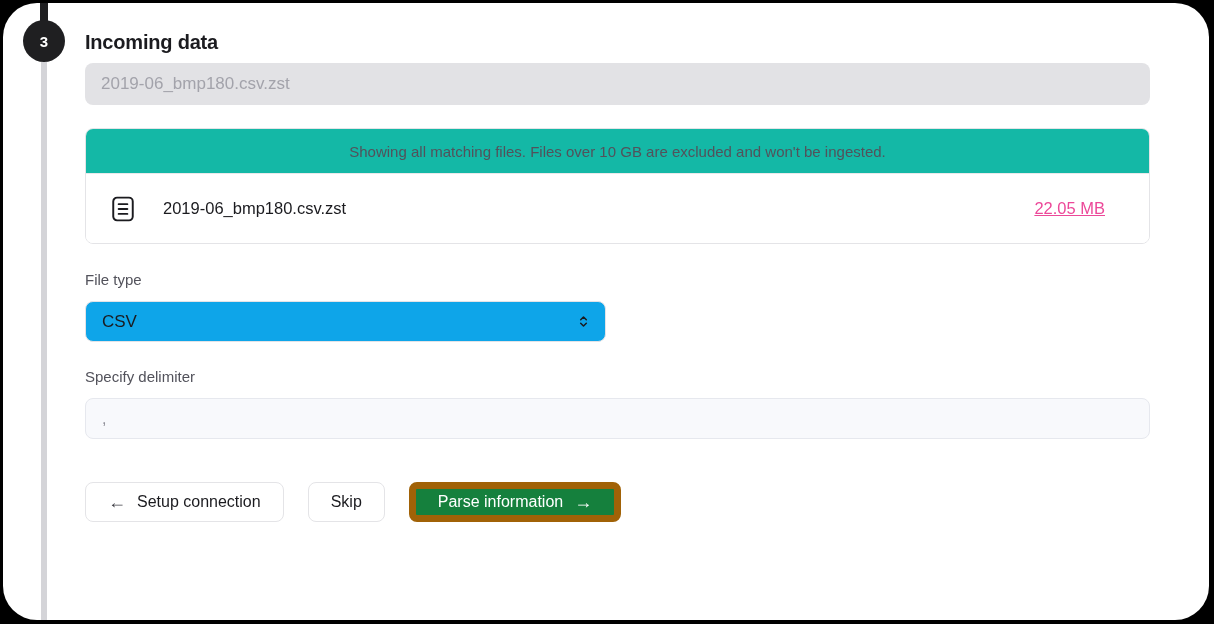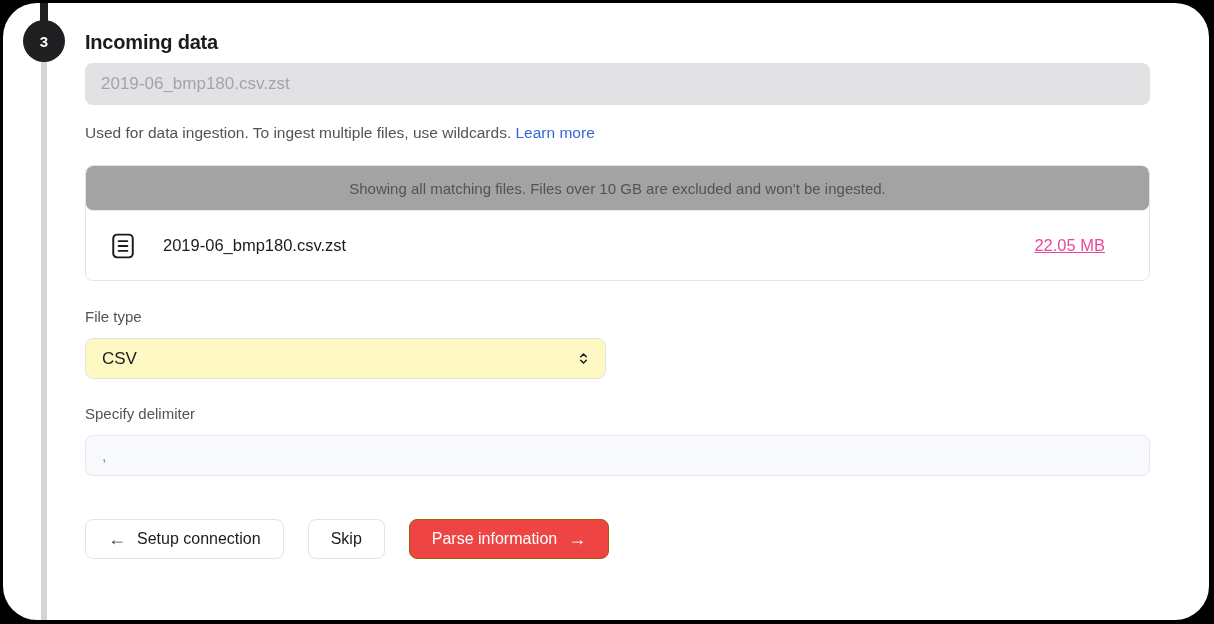--- a/index.html
+++ b/index.html
@@ -59,40 +59,40 @@
   .helper-text a {
     color: #3565dd; text-decoration: none; cursor: pointer;
   }
   
   .files-table {
     margin-top: 23px;
     border: 1px solid #e4e4e7; border-radius: 8px;
     overflow: hidden;
   }
   .table-banner {
-    height: 45px; background: #a3a3a3;
+    height: 45px; background: #14b8a6;
     border-bottom: 1px solid #e9e9eb;
     display: flex; align-items: center; justify-content: center;
-    font-size: 15px; color: #52525b; border-radius: 7px;
+    font-size: 15px; color: #52525b;
   }
   .file-row {
     height: 69px; background: #ffffff;
     display: flex; align-items: center;
     padding: 0 44px 0 25px;
   }
   .file-icon { display: flex; align-items: center; margin-right: 28px; }
   .file-name { font-size: 16.5px; color: #1b1b1f; flex: 1; }
   .file-size { font-size: 16.5px; color: #ec4899; text-decoration: underline; }
   
   .two-col { margin-top: 27px; display: flex; gap: 24px; }
   .two-col > div { flex: 1; }
   .two-col .field-label { margin-top: 0; }
   .select {
     margin-top: 12px; height: 41px;
-    border: 1px solid #e3e3e7; border-radius: 8px; background: #fef9c3;
+    border: 1px solid #e3e3e7; border-radius: 8px; background: #0ea5e9;
     display: flex; align-items: center; justify-content: space-between;
     padding: 0 14px 0 16px;
     font-size: 17px; color: #1b1b1f;
     cursor: pointer;
   }
   .chevrons { display: flex; align-items: center; }
   
   .text-input {
     margin-top: 12px; height: 41px; width: 100%;
     background: #f8f9fc; border: 1px solid #e6e8ee; border-radius: 8px;
@@ -107,21 +107,21 @@
     display: inline-flex; align-items: center; justify-content: center;
     gap: 11px; padding: 0 22px;
     font-size: 16px; font-weight: 500;
     font-family: "Liberation Sans", sans-serif;
     cursor: pointer;
   }
   .btn-secondary {
     background: #ffffff; border: 1px solid #e4e4e7; color: #1b1b1f;
   }
   .btn-primary {
-    background: #ef4444; border: 1px solid #a16207; color: #ffffff;
+    background: #15803d; border: 7px solid #a16207; color: #ffffff;
   }
   .arrow-glyph { font-size: 18px; line-height: 1; }
   .btn-secondary .arrow-glyph { color: #3f3f46; }
 </style>
 </head>
 <body>
 
 <div class="viewport">
   <div class="card">
 
@@ -130,21 +130,20 @@
       <span>3</span>
     </div>
     <div class="stepper-line-bottom"></div>
 
     <div class="content">
 
       <h1 class="page-title">Incoming data</h1>
 
       
       <div class="disabled-input">2019-06_bmp180.csv.zst</div>
-      <p class="helper-text"><span>Used for data ingestion. To ingest multiple files, use wildcards. </span><a>Learn more</a></p>
 
       
       <div class="files-table">
         <div class="table-banner">Showing all matching files. Files over 10 GB are excluded and won't be ingested.</div>
         <div class="file-row">
           <span class="file-icon">
             <svg width="24" height="26" viewBox="0 0 22 24" fill="none" stroke="#1b1b1f" stroke-width="1.8" stroke-linecap="round">
               <rect x="2" y="1.5" width="18" height="21" rx="3.5"></rect>
               <line x1="7" y1="7.5" x2="15" y2="7.5"></line>
               <line x1="7" y1="12" x2="15" y2="12"></line>

